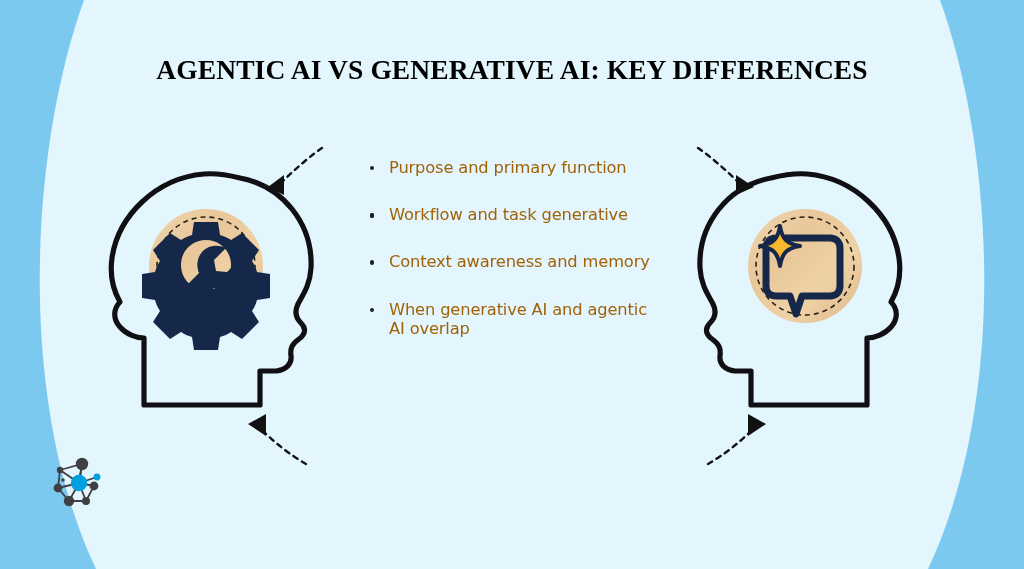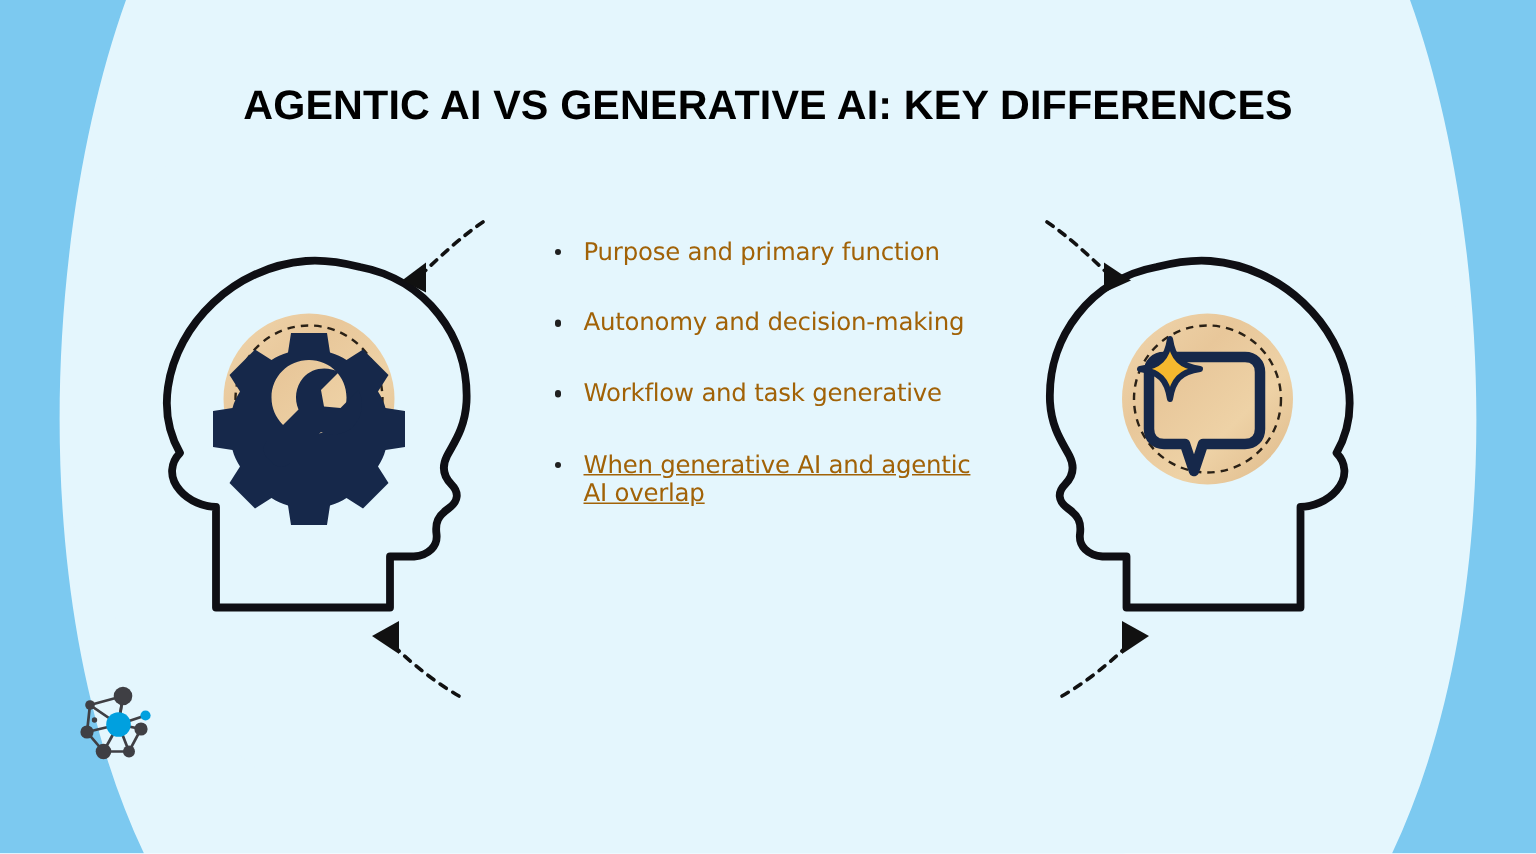--- a/index.html
+++ b/index.html
@@ -28,21 +28,21 @@
     position: absolute;
     top: 54px;
     left: 0;
     width: 1024px;
     text-align: center;
     z-index: 5;
     font-size: 27.5px;
     font-weight: bold;
     letter-spacing: 0.1px;
     color: #000000;
-    font-family: Liberation Sans, sans-serif;
+    font-family: Liberation Serif, serif;
     white-space: nowrap;
   }
 
   
   .bullets {
     position: absolute;
     left: 366px;
     top: 158px;
     width: 300px;
     z-index: 5;
@@ -53,21 +53,21 @@
   .bullet {
     position: relative;
     padding-left: 23px;
     margin-bottom: 28px;
     font-size: 16.3px;
     line-height: 1.18;
     color: #a16207;
     font-family: "DejaVu Sans", sans-serif;
     letter-spacing: -0.15px;
   }
-  .bullet:last-child { margin-bottom: 16px; text-decoration: underline; }
+  .bullet:last-child { margin-bottom: 16px; }
   .bullet .dot {
     position: absolute;
     left: 4px;
     top: 8px;
     width: 4.4px;
     height: 4.4px;
     border-radius: 50%;
     background: #202020;
   }
 
@@ -249,25 +249,28 @@
     <path d="M 48 34 L 48 12 L 66 22 Z" fill="#111111"></path>
   </svg>
 
   <ul class="bullets">
     <li class="bullet">
       <span class="dot"></span>
       <span>Purpose and primary function</span>
     </li>
     <li class="bullet">
       <span class="dot"></span>
-      <span>Autonomy and decision-making</span>
     </li>
     <li class="bullet">
       <span class="dot"></span>
       <span>Workflow and task generative</span>
+    </li>
+    <li class="bullet">
+      <span class="dot"></span>
+      <span>Context awareness and memory</span>
     </li>
     <li class="bullet">
       <span class="dot"></span>
       <span>When generative AI and agentic AI overlap</span>
     </li>
   </ul>
 
   <svg class="logo" width="62" height="62" viewBox="0 0 62 62">
     <g stroke="#3f3f44" stroke-width="1.8" fill="none">
       <path d="M 12 18 L 34 12 L 31 31 L 12 18 Z"></path>

